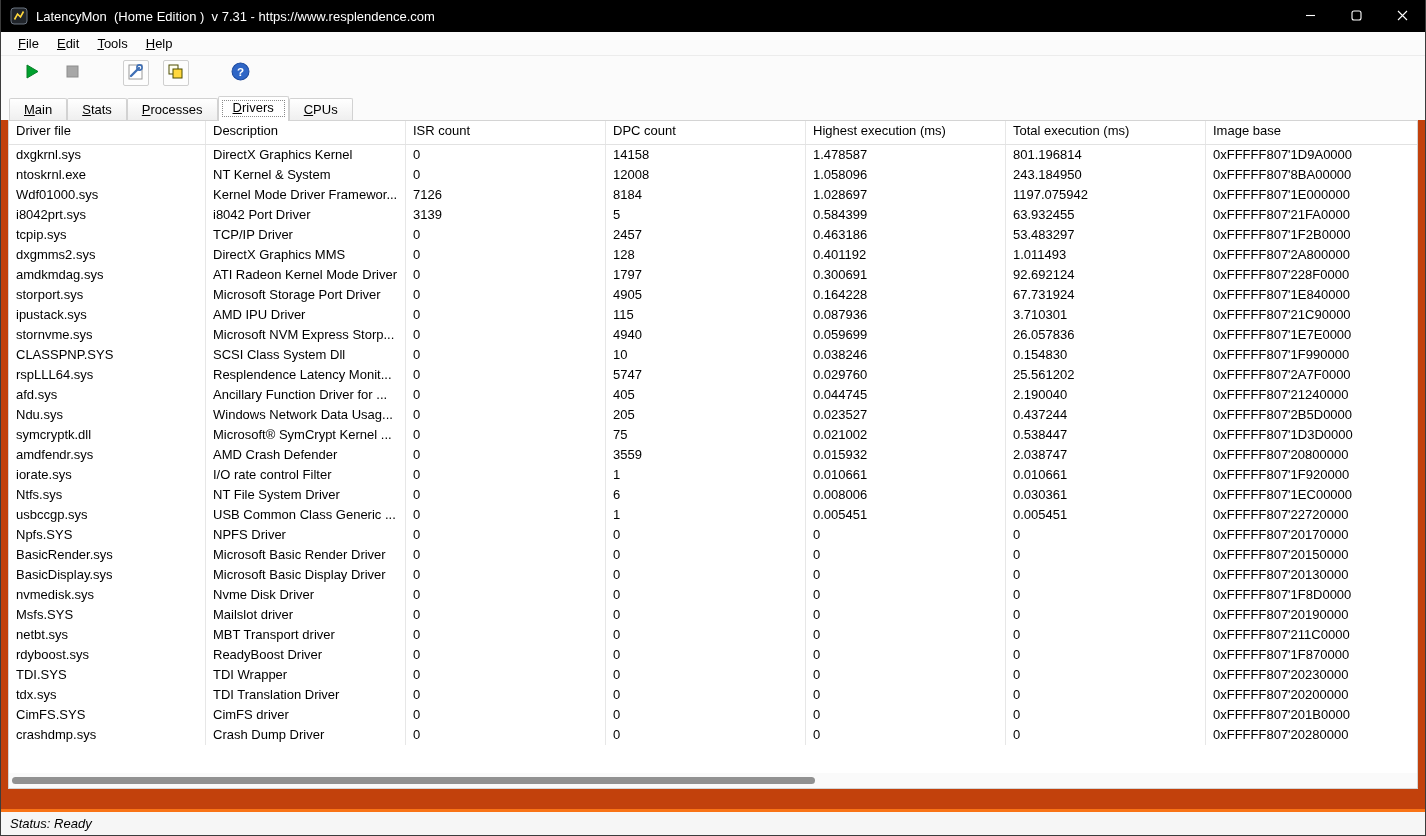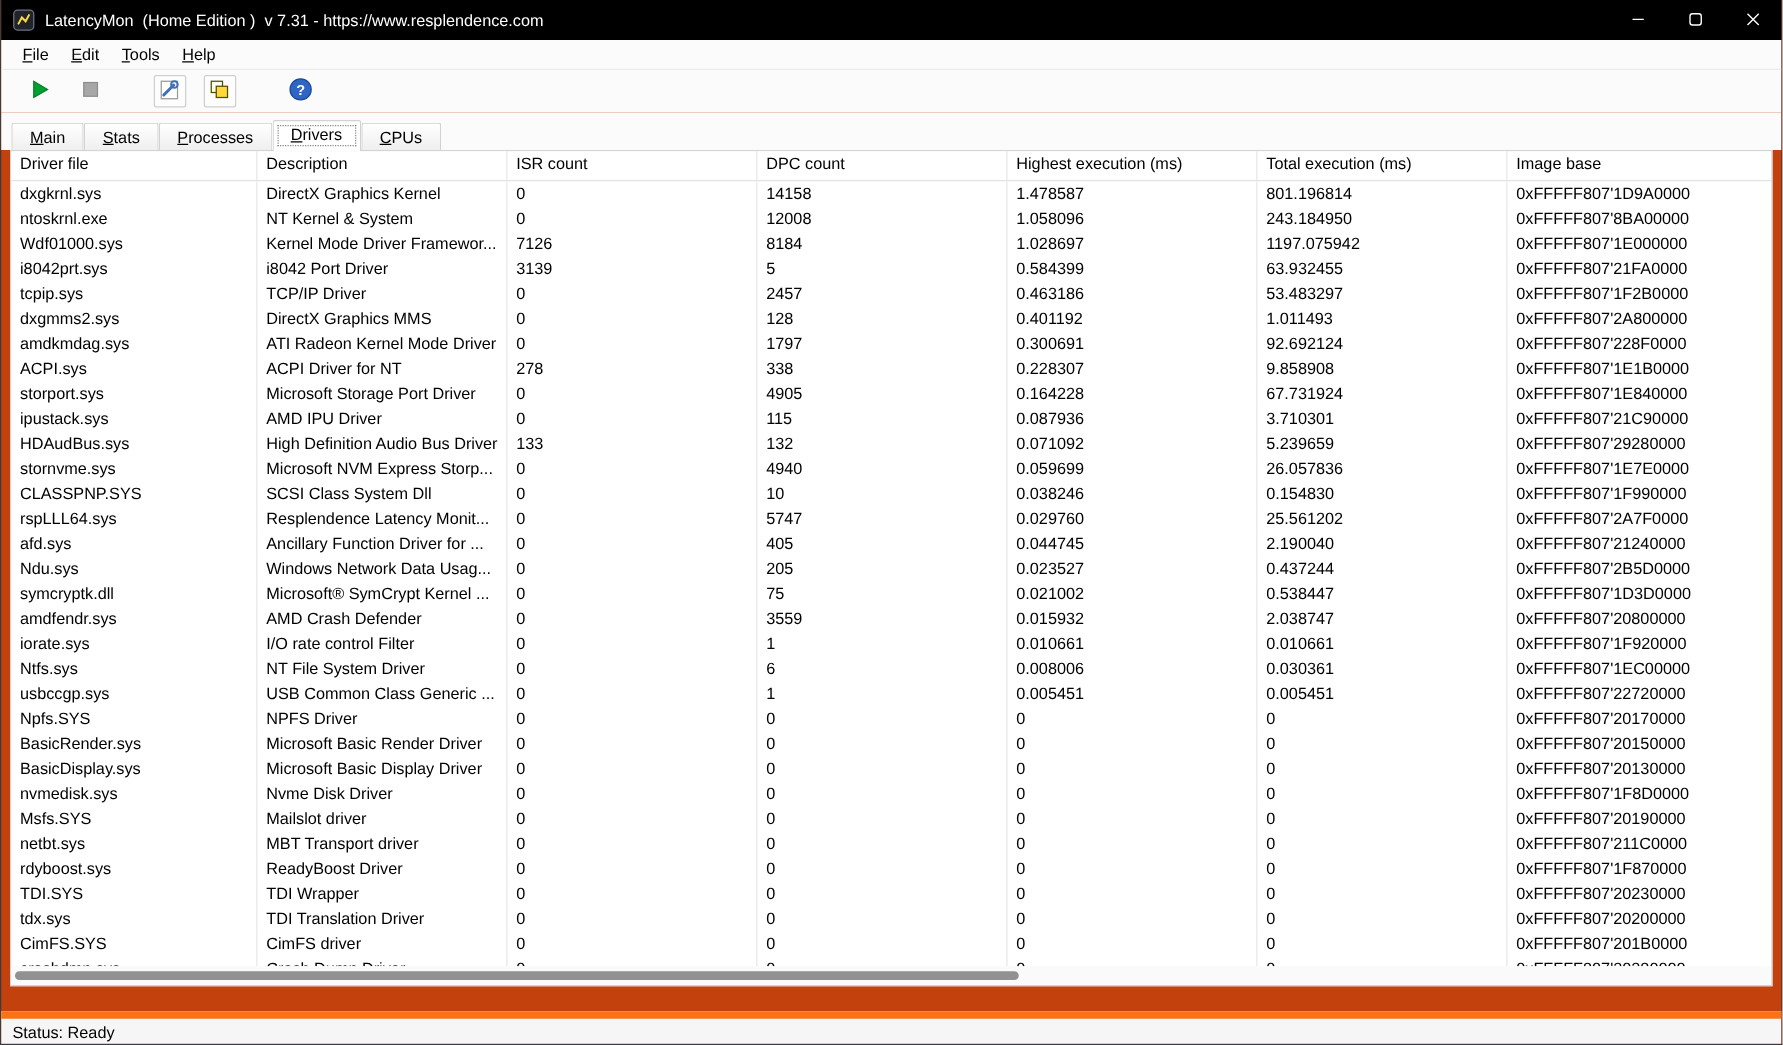--- a/index.html
+++ b/index.html
@@ -50,22 +50,22 @@
   .trow { display:grid; grid-template-columns:var(--cols); height:20px; }
   .cell { padding-left:7px; line-height:20px; white-space:nowrap; overflow:hidden;
           border-right:1px solid #e7e7e7; }
   .cell:last-child { border-right:none; }
 
   
   .hscroll { flex:0 0 15px; background:#fafafa; position:relative; }
   .hthumb { position:absolute; left:3px; top:4px; height:7px; border-radius:4px; background:#919191; }
 
   
-  .statusbar { flex:0 0 26px; background:#f6f6f6; border-top:6px solid #f97316;
-               display:flex; align-items:center; padding-left:9px; }
+  .statusbar { flex:0 0 26px; background:#f6f6f6; border-top:3px solid #f97316;
+               display:flex; align-items:center; padding-left:9px;font-style:italic; }
 </style>
 </head>
 <body>
 
 <div class="window">
 
   <div class="titlebar">
     <span class="app-icon">
       <svg width="18" height="18" viewBox="0 0 18 18">
         <rect x="1" y="1" width="16" height="16" rx="3" fill="#20242a" stroke="#6b7480"></rect>
@@ -225,56 +225,38 @@
         <div class="trow">
           <div class="cell">amdkmdag.sys</div>
           <div class="cell">ATI Radeon Kernel Mode Driver</div>
           <div class="cell">0</div>
           <div class="cell">1797</div>
           <div class="cell">0.300691</div>
           <div class="cell">92.692124</div>
           <div class="cell">0xFFFFF807'228F0000</div>
         </div>
         <div class="trow">
-          <div class="cell">ACPI.sys</div>
-          <div class="cell">ACPI Driver for NT</div>
-          <div class="cell">278</div>
-          <div class="cell">338</div>
-          <div class="cell">0.228307</div>
-          <div class="cell">9.858908</div>
-          <div class="cell">0xFFFFF807'1E1B0000</div>
-        </div>
-        <div class="trow">
           <div class="cell">storport.sys</div>
           <div class="cell">Microsoft Storage Port Driver</div>
           <div class="cell">0</div>
           <div class="cell">4905</div>
           <div class="cell">0.164228</div>
           <div class="cell">67.731924</div>
           <div class="cell">0xFFFFF807'1E840000</div>
         </div>
         <div class="trow">
           <div class="cell">ipustack.sys</div>
           <div class="cell">AMD IPU Driver</div>
           <div class="cell">0</div>
           <div class="cell">115</div>
           <div class="cell">0.087936</div>
           <div class="cell">3.710301</div>
           <div class="cell">0xFFFFF807'21C90000</div>
         </div>
         <div class="trow">
-          <div class="cell">HDAudBus.sys</div>
-          <div class="cell">High Definition Audio Bus Driver</div>
-          <div class="cell">133</div>
-          <div class="cell">132</div>
-          <div class="cell">0.071092</div>
-          <div class="cell">5.239659</div>
-          <div class="cell">0xFFFFF807'29280000</div>
-        </div>
-        <div class="trow">
           <div class="cell">stornvme.sys</div>
           <div class="cell">Microsoft NVM Express Storp...</div>
           <div class="cell">0</div>
           <div class="cell">4940</div>
           <div class="cell">0.059699</div>
           <div class="cell">26.057836</div>
           <div class="cell">0xFFFFF807'1E7E0000</div>
         </div>
         <div class="trow">
           <div class="cell">CLASSPNP.SYS</div>

